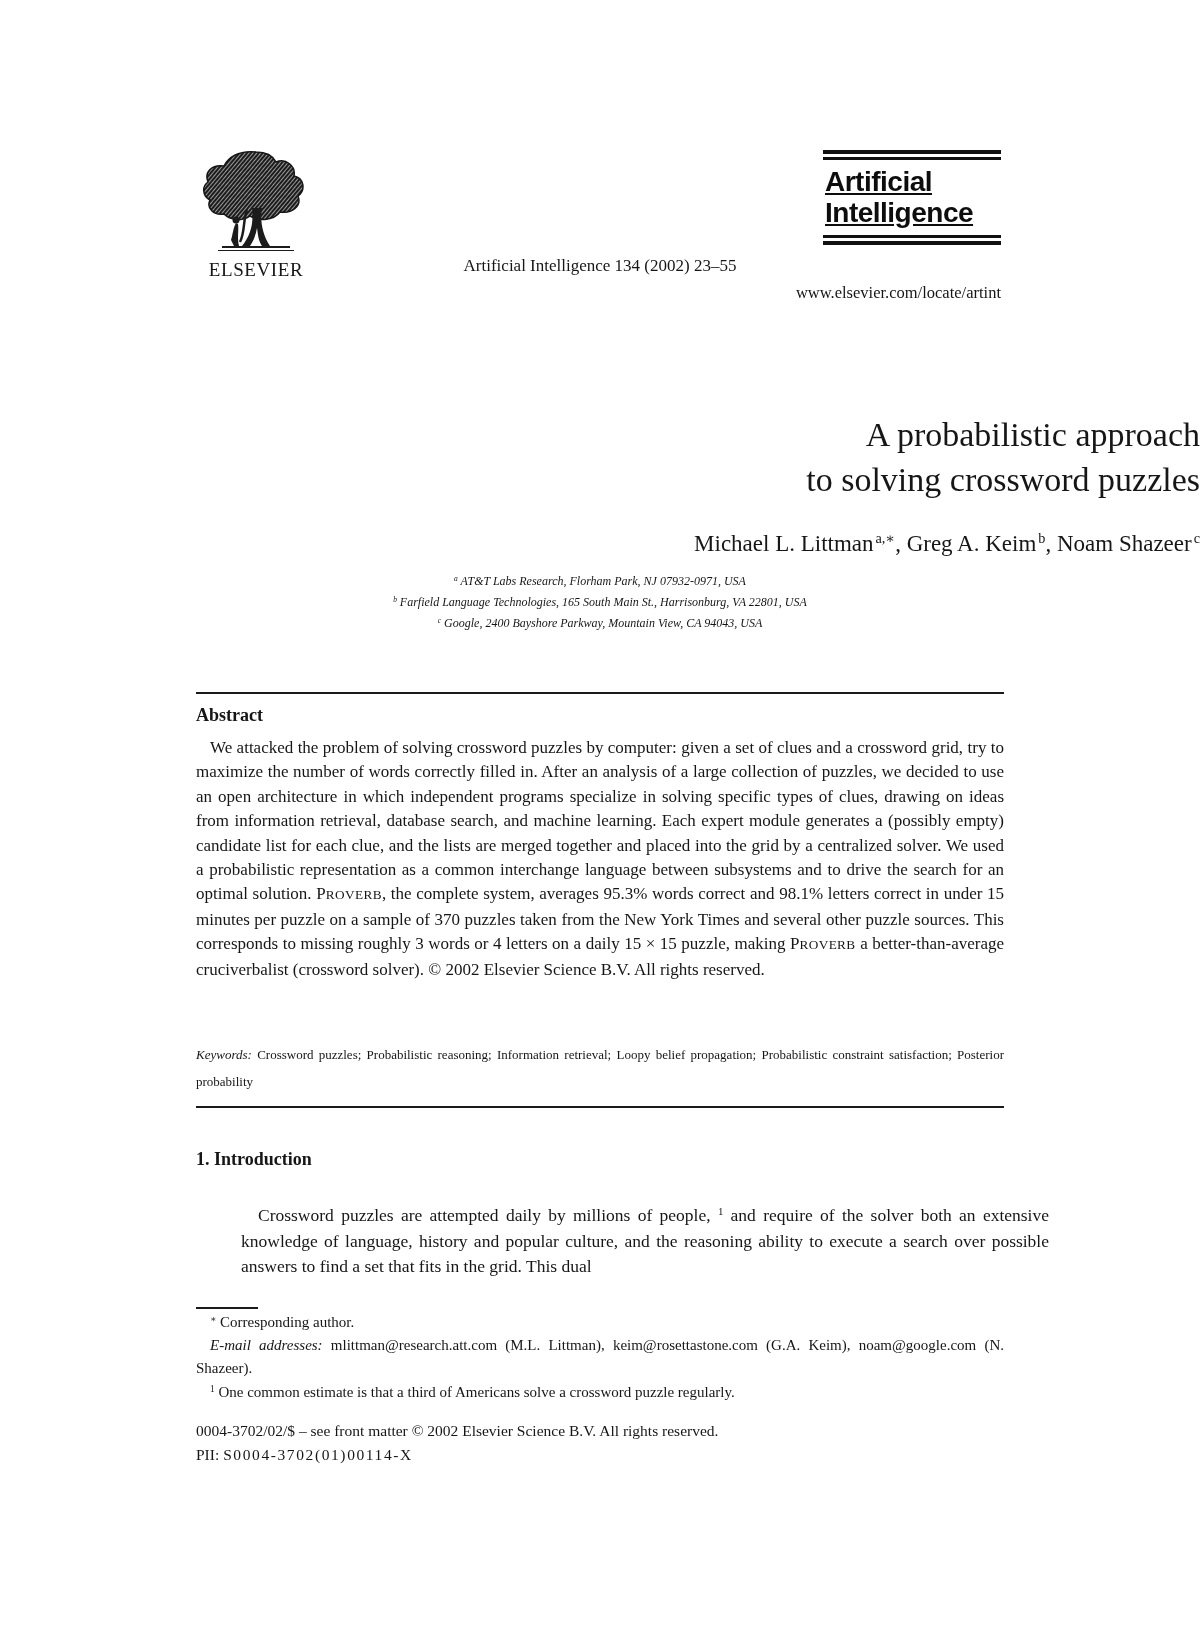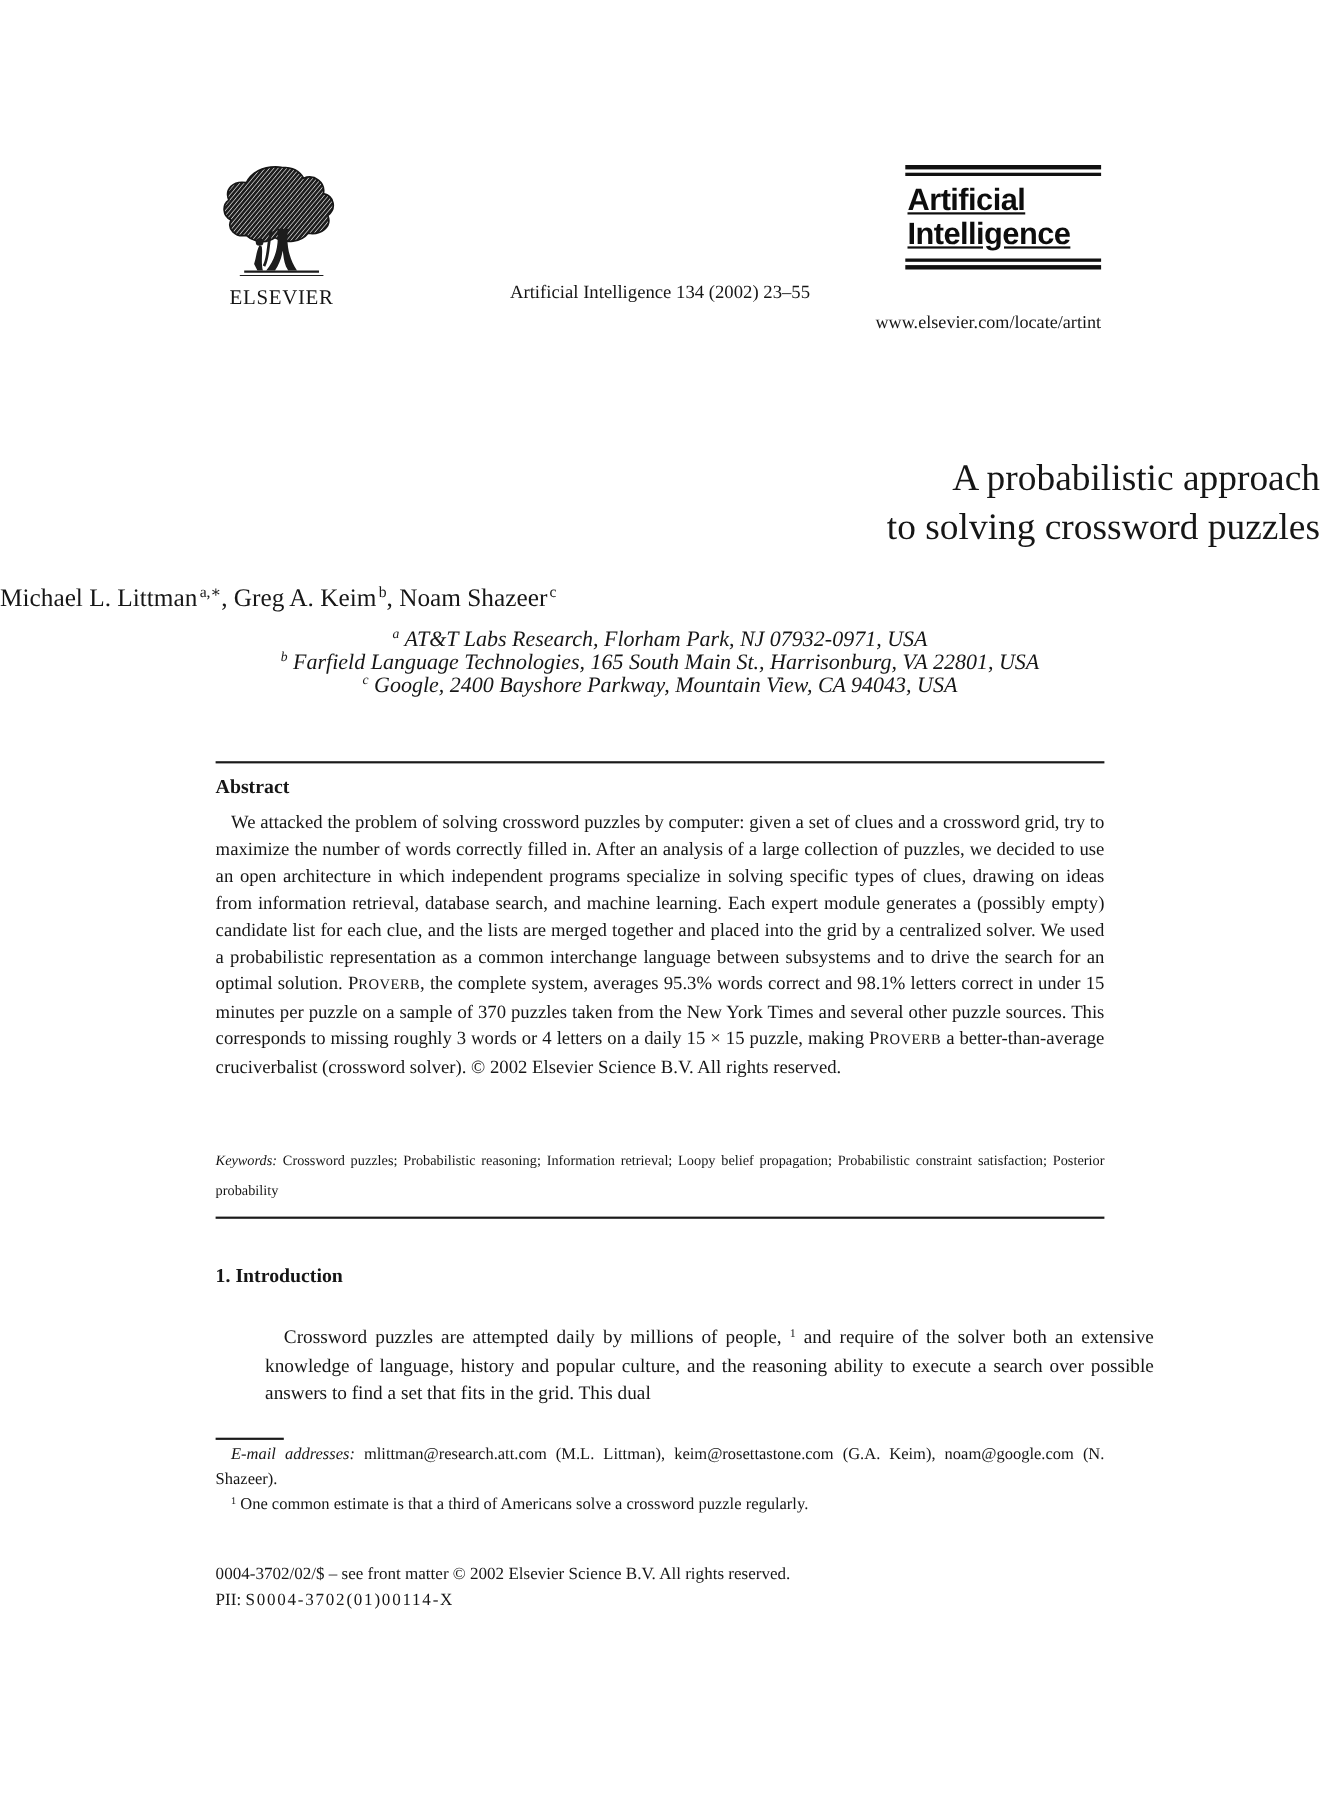--- a/index.html
+++ b/index.html
@@ -18,24 +18,24 @@
   .dbl-rule .r1 { height:4px; background:#111; }
   .dbl-rule .gap { height:3px; }
   .dbl-rule .r2 { height:3px; background:#111; }
   .journal-name { font-family:"Liberation Sans","DejaVu Sans",sans-serif; font-weight:700;
     font-size:28px; line-height:31px; letter-spacing:-0.5px; padding:6px 0 7px 2px; color:#0d0d0d;text-decoration:underline; }
   .journal-url { position:absolute; top:133px; right:0; white-space:nowrap; font-size:16.5px; }
 
   
   .paper-title { position:absolute; top:412px; left:0; width:100%; text-align:right;
     font-size:34px; line-height:45px; }
-  .authors-line { position:absolute; top:531px; left:0; width:100%; text-align:left; font-size:23px; }
+  .authors-line { position:absolute; top:531px; left:0; width:100%; text-align:right; font-size:23px; }
   .author-marker { margin-left:2px; }
   .affiliations { position:absolute; top:571px; left:0; width:100%; text-align:center;
-    font-size:20px; line-height:21px; font-style:italic; }
+    font-size:12px; line-height:21px; font-style:italic; }
 
   
   .hrule { position:absolute; left:196px; width:808px; height:2px; background:#1a1a1a; }
   .rule-abs-top { top:692px; }
   .rule-abs-bottom { top:1106px; }
   .fn-rule { position:absolute; left:196px; top:1307px; width:62px; height:2px; background:#1a1a1a; }
 
   
   .abstract-heading { position:absolute; left:196px; top:705px; font-size:18px; font-weight:700; }
   .abstract-text { position:absolute; left:196px; top:736px; width:808px;
@@ -126,20 +126,21 @@
     <span class="kw-label">Keywords:</span>
     <span>Crossword puzzles; Probabilistic reasoning; Information retrieval; Loopy belief propagation; Probabilistic constraint satisfaction; Posterior probability</span>
   </div>
   <div class="hrule rule-abs-bottom"></div>
 
   <div class="section-heading">1.  Introduction</div>
   <div class="intro-par"><span>Crossword puzzles are attempted daily by millions of people, </span><sup>1</sup><span> and require of the solver both an extensive knowledge of language, history and popular culture, and the reasoning ability to execute a search over possible answers to find a set that fits in the grid. This dual</span></div>
 
   <div class="fn-rule"></div>
   <div class="footnotes">
+    <p><sup>∗</sup> <span>Corresponding author.</span></p>
     <p><span class="fn-label">E-mail addresses:</span> <span>mlittman@research.att.com (M.L. Littman), keim@rosettastone.com (G.A. Keim), noam@google.com (N. Shazeer).</span></p>
     <p><sup>1</sup> <span>One common estimate is that a third of Americans solve a crossword puzzle regularly.</span></p>
   </div>
 
   <div class="bottom-block">
     <div>0004-3702/02/$ – see front matter  © 2002 Elsevier Science B.V. All rights reserved.</div>
     <div><span>PII:</span> <span class="pii-num">S0004-3702(01)00114-X</span></div>
   </div>
 
 </div>

